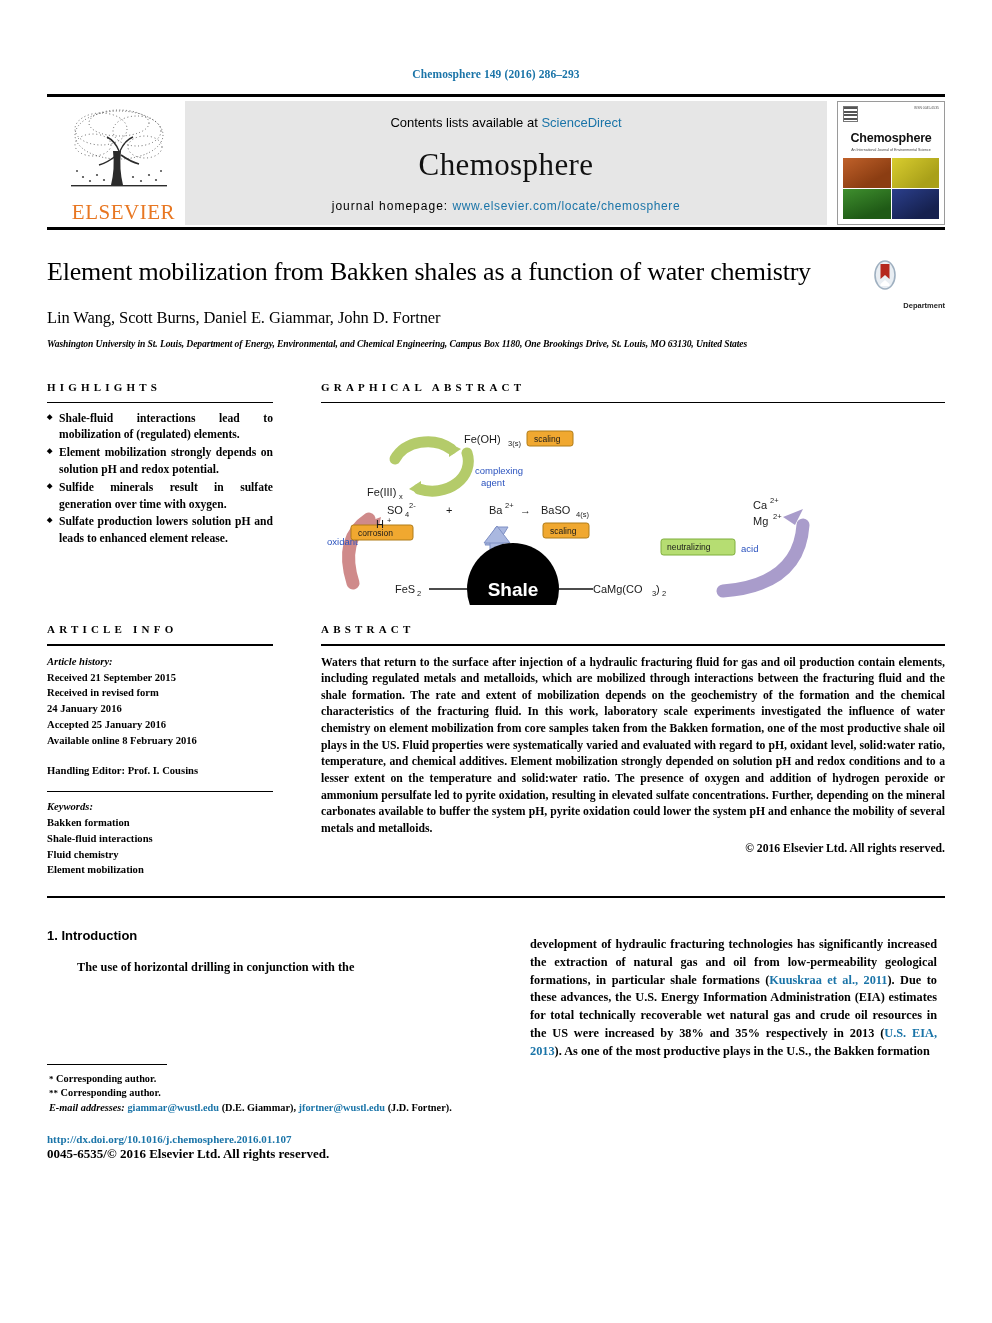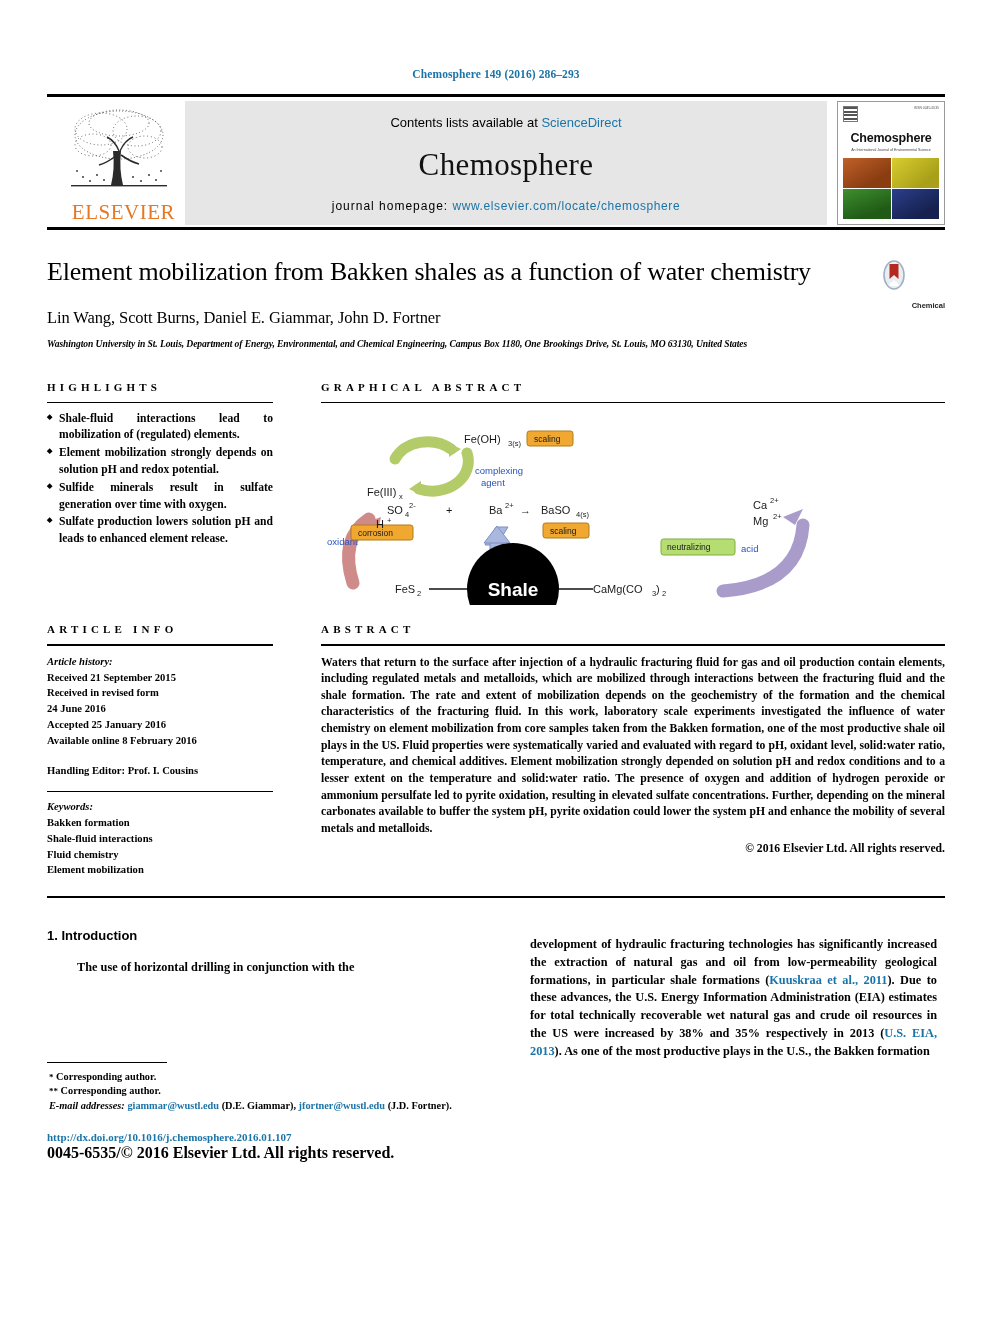--- a/index.html
+++ b/index.html
@@ -325,21 +325,21 @@
   .fn-email { color: #1a74a8; }
   .fn-ital { font-style: italic; }
   .doi-block { margin-top: 17px; }
   .doi-link {
     color: #1a74a8;
     font-size: 11px;
     font-weight: bold;
     display: block;
   }
   .issn-line {
-    font-size: 16px;
+    font-size: 13px;
     font-weight: bold;
     margin-top: 1px;
   }
 </style>
 </head>
 <body>
 
 <div class="page">
 
   <div class="running-head">Chemosphere 149 (2016) 286–293</div>
@@ -415,21 +415,21 @@
         <span>Lin Wang, Scott Burns, Daniel E. Giammar, John D. Fortner</span>
       </div>
       <div class="affiliation">Washington University in St. Louis, Department of Energy, Environmental, and Chemical Engineering, Campus Box 1180, One Brookings Drive, St. Louis, MO 63130, United States</div>
     </div>
     <div class="crossmark">
       <svg width="30" height="30" viewBox="0 0 30 30">
         <ellipse cx="15" cy="15" rx="10" ry="14" fill="#e9eef3" stroke="#9fb0c0" stroke-width="1.6"></ellipse>
         <path d="M10.5 4 h9 v15 l-4.5 -4 l-4.5 4 z" fill="#b5281e"></path>
         <path d="M10.5 24 l4.5 -4 l4.5 4 v2 h-9 z" fill="#ffffff"></path>
       </svg>
-      <span class="crossmark-text">Chemical</span>
+      <span class="crossmark-text">Department</span>
     </div>
   </div>
 
   <div class="cols">
     <div class="col-left">
       <div class="sec-label">HIGHLIGHTS</div>
       <div class="sec-rule"></div>
       <ul class="highlights-list">
         <li>Shale-fluid interactions lead to mobilization of (regulated) elements.</li>
         <li>Element mobilization strongly depends on solution pH and redox potential.</li>
@@ -538,21 +538,21 @@
 
   <div class="cols" style="margin-top:18px;">
     <div class="col-left">
       <div class="sec-label">ARTICLE INFO</div>
       <div class="thick-rule"></div>
       <div class="art-block">
         <div class="art-hist">
           <div class="ital">Article history:</div>
           <div>Received 21 September 2015</div>
           <div>Received in revised form</div>
-          <div>24 June 2016</div>
+          <div>24 January 2016</div>
           <div>Accepted 25 January 2016</div>
           <div>Available online 8 February 2016</div>
         </div>
         <div>Handling Editor: Prof. I. Cousins</div>
         <div class="kw-rule"></div>
         <div class="kw-list">
           <div class="ital">Keywords:</div>
           <div>Bakken formation</div>
           <div>Shale-fluid interactions</div>
           <div>Fluid chemistry</div>

